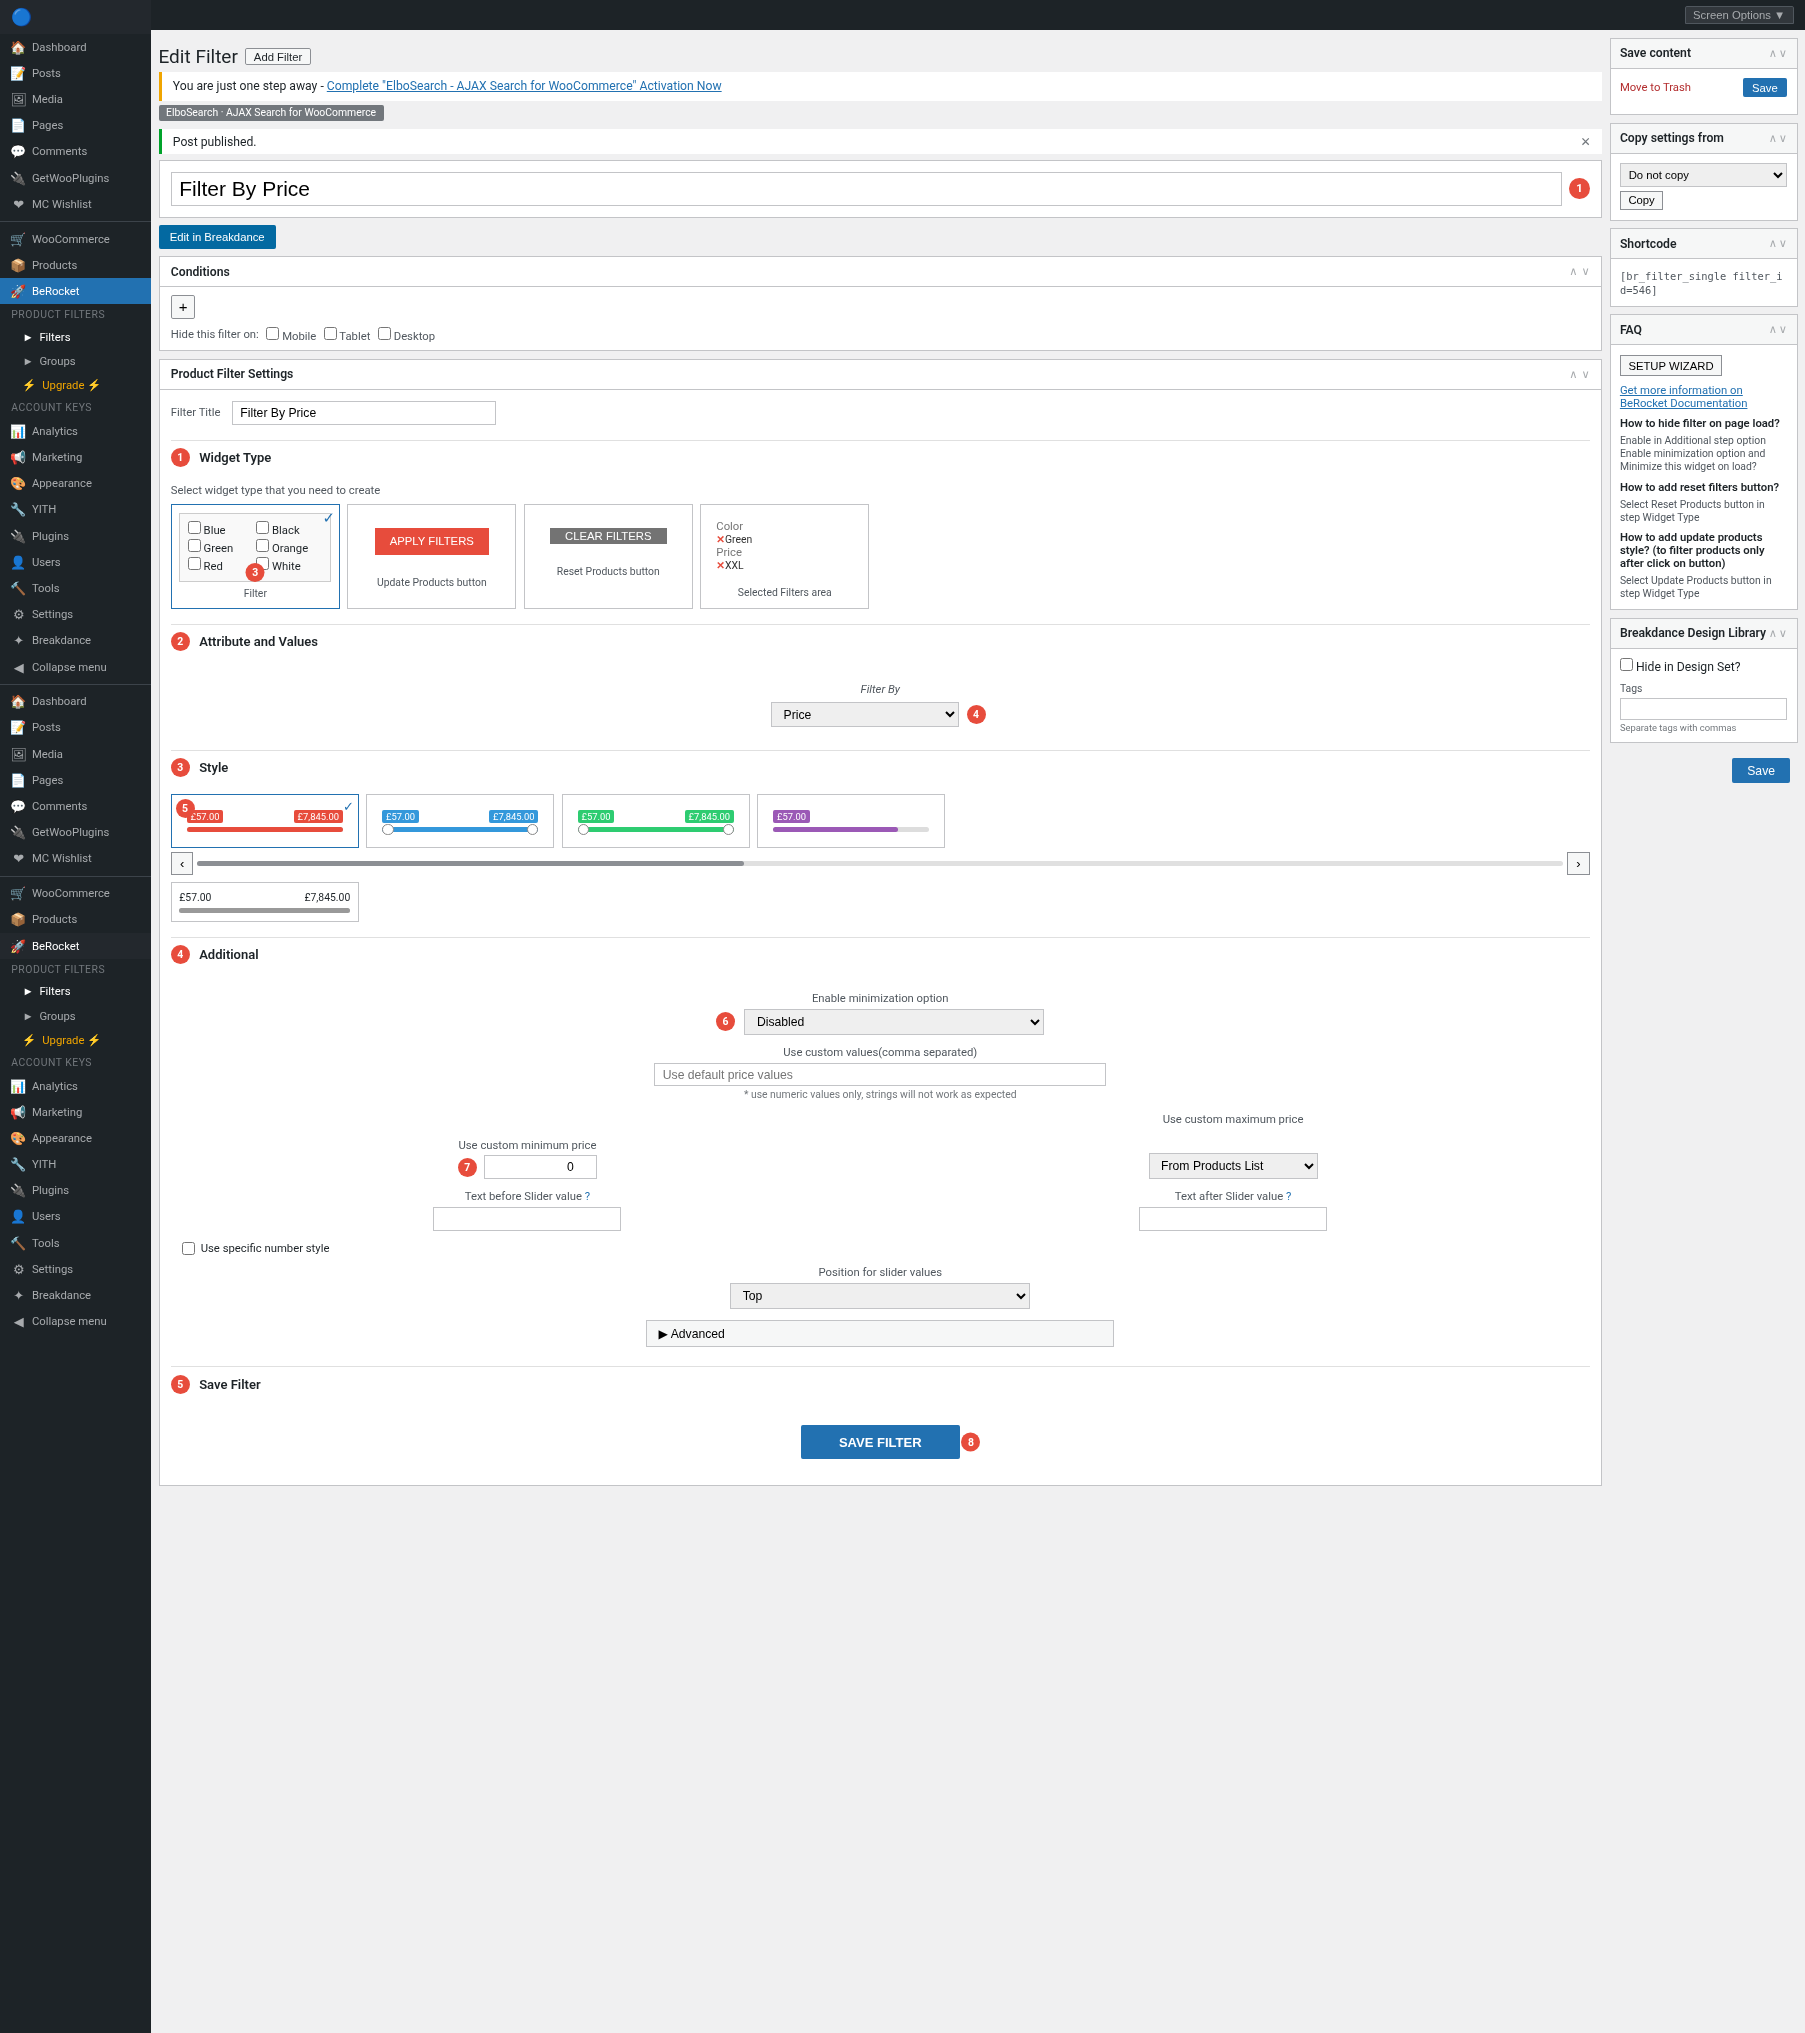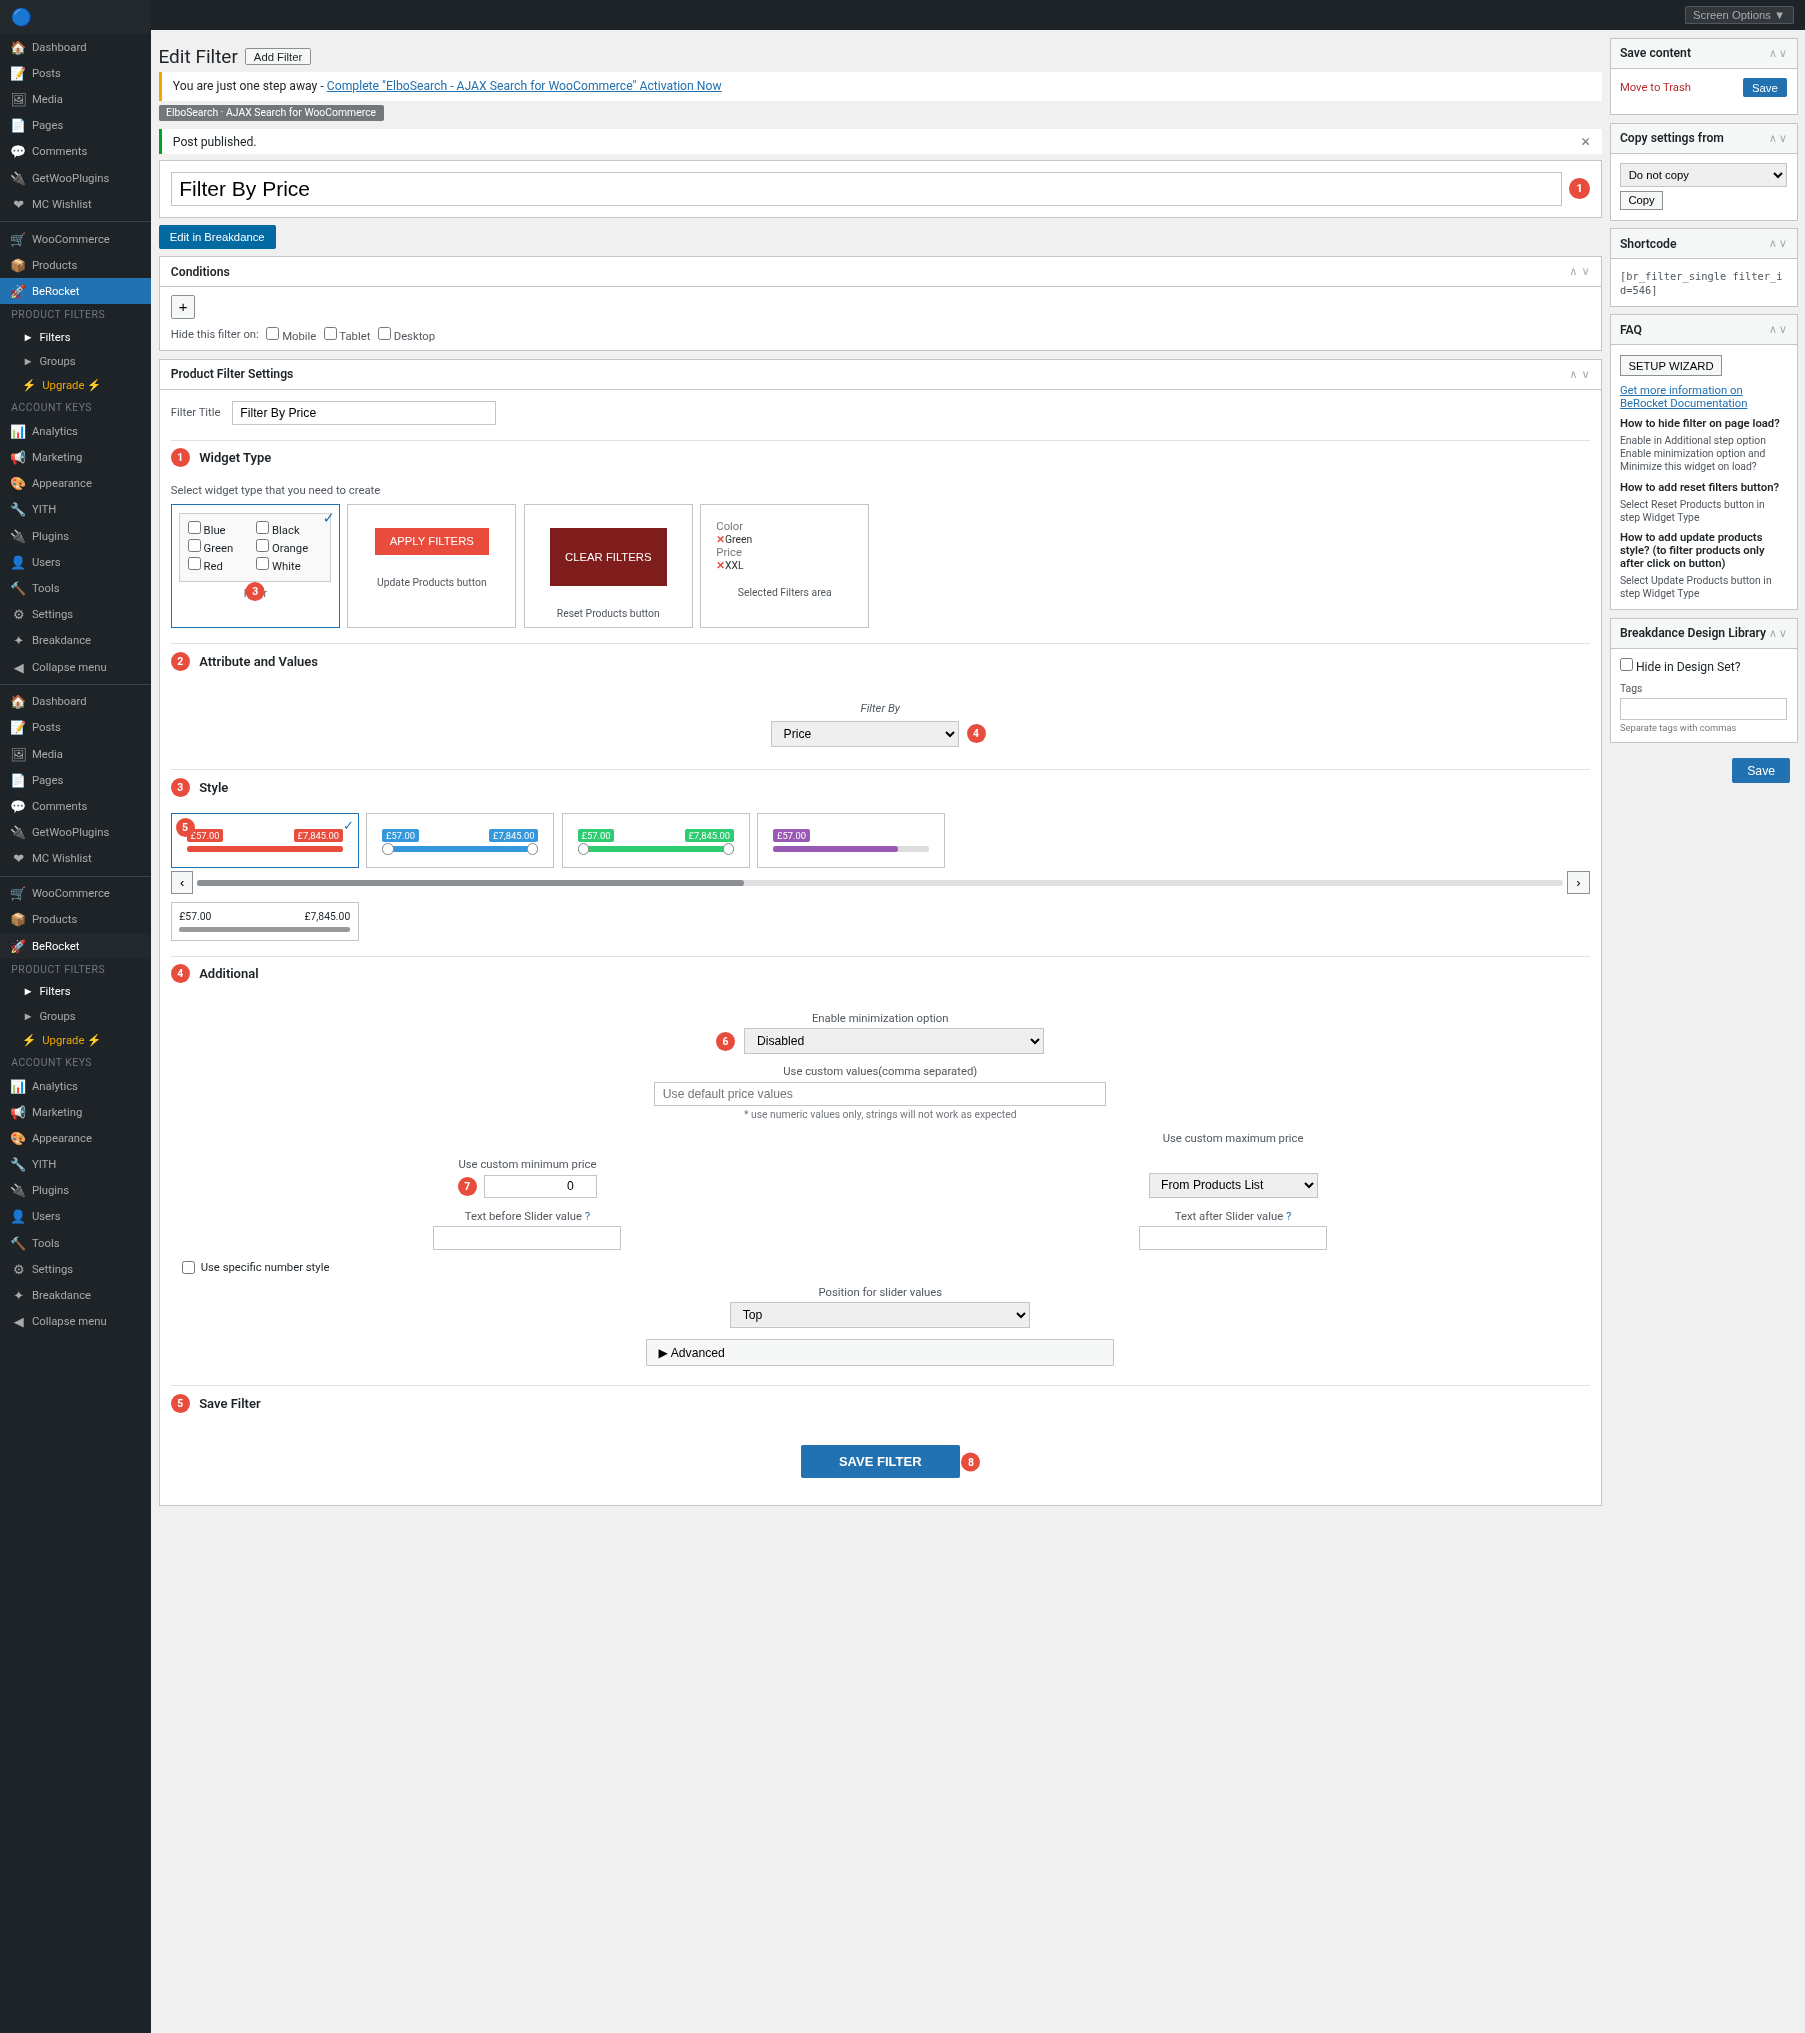--- a/index.html
+++ b/index.html
@@ -61,21 +61,21 @@
 
     
     .widget-grid { display: flex; gap: 7.5px; overflow-x: auto; }
     .widget-item { border: 0.9px solid #c3c4c7; padding: 7.5px; min-width: 169px; text-align: center; position: relative; cursor: pointer; }
     .widget-item.selected { border-color: #2271b1; }
     .widget-check { position: absolute; top: 3.8px; right: 3.8px; color: #2271b1; font-size: 15px; }
     .widget-label { font-size: 10.4px; color: #50575e; margin-top: 5.6px; }
     .filter-preview { border: 0.9px solid #ccc; padding: 7.5px; background: #f9f9f9; }
     .filter-checkboxes { display: grid; grid-template-columns: 1fr 1fr; gap: 1.9px; text-align: left; font-size: 11.3px; }
     .apply-btn-preview { background: #e74c3c; color: #fff; border: none; padding: 7.5px 15px; font-size: 11.3px; cursor: pointer; }
-    .clear-btn-preview { background: #7f1d1d; color: #fff; border: none; padding: 23px 15px; font-size: 11.3px; cursor: pointer; }
+    .clear-btn-preview { background: #737373; color: #fff; border: none; padding: 2px 15px; font-size: 11.3px; cursor: pointer; }
     .selected-filters-preview { font-size: 10.4px; text-align: left; }
     .selected-item { color: #333; }
     .selected-item .x { color: #e74c3c; font-weight: 700; }
 
     
     .filter-by-row { display: flex; flex-direction: column; align-items: center; padding: 15px 0; }
     .filter-by-label { font-size: 11.3px; color: #50575e; margin-bottom: 5.6px; font-style: italic; }
     .filter-by-select { border: 0.9px solid #c3c4c7; padding: 3.8px 7.5px; font-size: 12.2px; width: 188px; }
     .style-item { border: 0.9px solid #c3c4c7; padding: 7.5px; min-width: 188px; text-align: center; position: relative; cursor: pointer; flex-shrink: 0; }
     .style-item.selected { border-color: #2271b1; }

